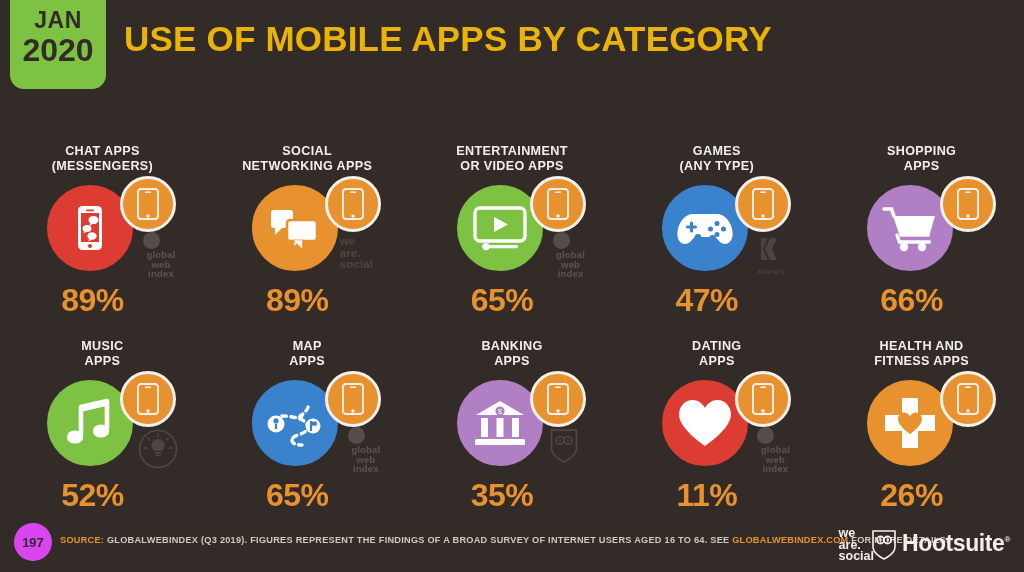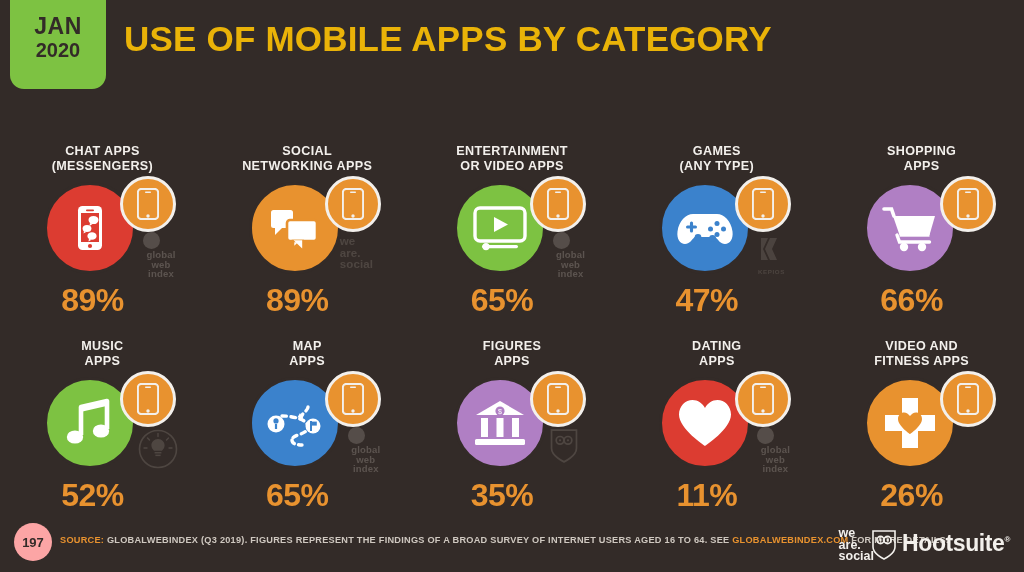--- a/index.html
+++ b/index.html
@@ -13,21 +13,21 @@
   
   .header{position:absolute;top:0;left:0;width:1024px;height:95px;}
   .date-badge{
     position:absolute;left:10px;top:-14px;
     width:96px;height:103px;
     background:#7DC242;border-radius:0 0 14px 14px;
     display:flex;flex-direction:column;align-items:center;justify-content:center;
     color:#332B28;font-weight:bold;line-height:1.0;
   }
   .date-badge .m{font-size:23px;letter-spacing:0.5px;}
-  .date-badge .y{font-size:20px;letter-spacing:0px;margin-top:2px;}
+  .date-badge .y{font-size:32px;letter-spacing:0px;margin-top:2px;}
   .title{
     position:absolute;left:124px;top:19px;
     color:#eab308;font-size:35px;font-weight:bold;letter-spacing:0.2px;
     white-space:nowrap;
   }
   .subtitle{
     position:absolute;left:126px;top:60px;
     font-size:12.3px;font-weight:bold;color:#F0EDE8;letter-spacing:0.25px;
     white-space:nowrap;
   }
@@ -83,21 +83,21 @@
     color:#8d847c;font-size:11.5px;font-weight:bold;line-height:11.5px;
     text-align:left;letter-spacing:0.1px;
   }
   .wm-kep{width:34px;text-align:center;}
   .wm-kep .tx{color:#857c74;font-size:6.2px;font-weight:bold;letter-spacing:.6px;margin-top:2px;}
   
   .footer{position:absolute;left:0;bottom:0;width:1024px;height:58px;}
   .pagenum{
     position:absolute;left:14px;top:9px;
     width:38px;height:38px;border-radius:50%;
-    background:#fca5a5;color:#332B28;
+    background:#d946ef;color:#332B28;
     font-size:13px;font-weight:bold;
     display:flex;align-items:center;justify-content:center;
   }
   .srcline{
     position:absolute;left:60px;top:21px;
     font-size:9.2px;font-weight:bold;color:#CFC8C0;letter-spacing:0.25px;
     white-space:nowrap;
   }
   .srcline .lbl{color:#E8922F;}
   .srcline .lnk{color:#E8922F;}
@@ -357,21 +357,21 @@
     <div class="dot"></div>
     <div class="tx">
       <div>global</div>
       <div>web</div>
       <div>index</div>
     </div>
         </div>
       </div>
       <div class="cell" style="left: 409.6px;">
         <div class="cap">
-         <span>FIGURES</span>
+         <span>BANKING</span>
          <span>APPS</span>
        </div>
        <div class="iconwrap">
          <div class="bigc" style="background:#B07FC4;color:#B07FC4">
             <svg width="56" height="48" viewBox="0 0 56 48">
               <path d="M28 2 52 16H4z" fill="#fff"></path>
               <circle cx="28" cy="12" r="4.6" fill="currentColor"></circle>
               <text x="28" y="15.2" font-size="7" font-family="sans-serif" text-anchor="middle" fill="#fff">$</text>
               <rect x="9" y="19" width="7" height="19" fill="#fff"></rect>
               <rect x="24.5" y="19" width="7" height="19" fill="#fff"></rect>
@@ -421,21 +421,21 @@
     <div class="dot"></div>
     <div class="tx">
       <div>global</div>
       <div>web</div>
       <div>index</div>
     </div>
         </div>
       </div>
       <div class="cell" style="left: 819.2px;">
         <div class="cap">
-         <span>VIDEO AND</span>
+         <span>HEALTH AND</span>
          <span>FITNESS APPS</span>
        </div>
        <div class="iconwrap">
          <div class="bigc" style="background:#E8922F;color:#E8922F">
             <svg width="54" height="54" viewBox="0 0 54 54">
               <path d="M19 2h16v17h17v16H35v17H19V35H2V19h17z" fill="#fff"></path>
               <path d="M27 38S15 30 15 23c0-4 3-6.5 6-6.5 2.4 0 4.5 1.6 6 3.6 1.5-2 3.6-3.6 6-3.6 3 0 6 2.5 6 6.5 0 7-12 15-12 15Z" fill="currentColor"></path>
             </svg>
           </div>
          <div class="badge">

